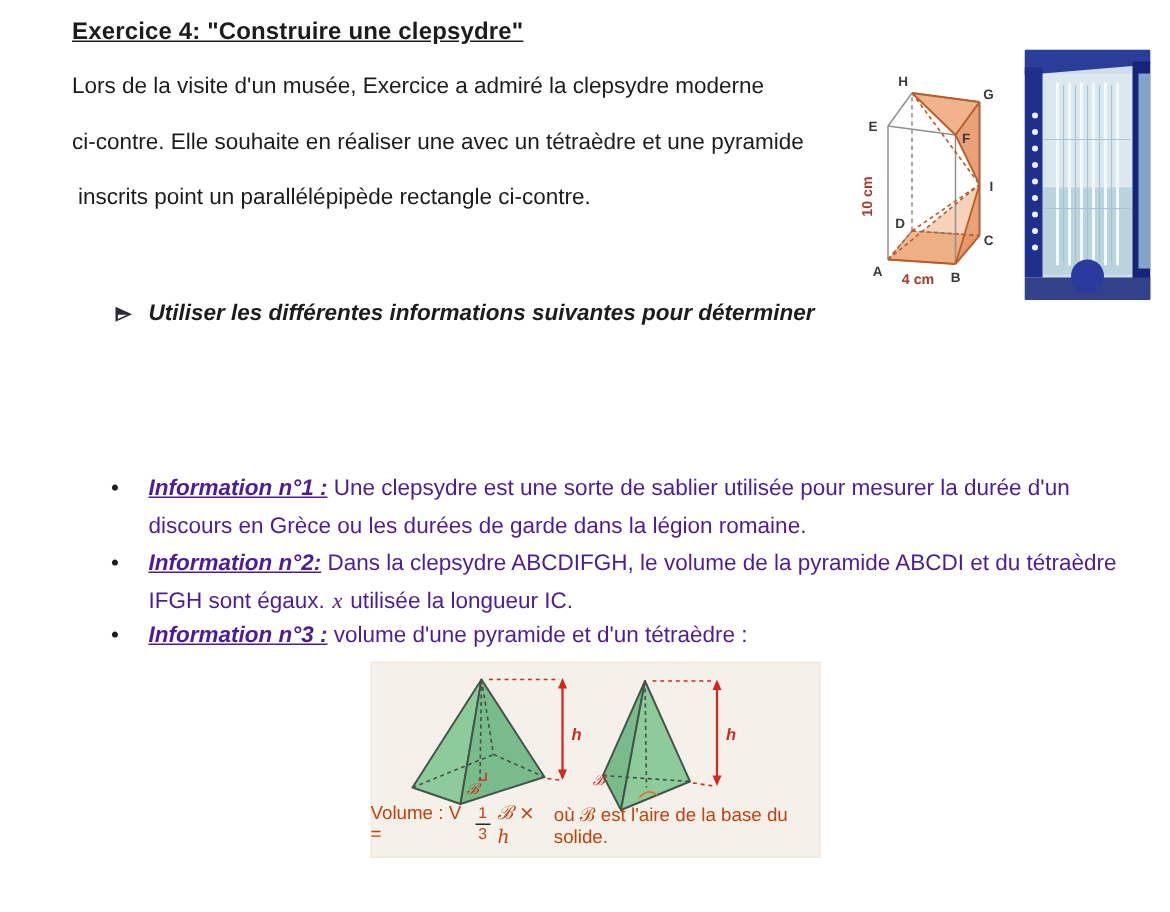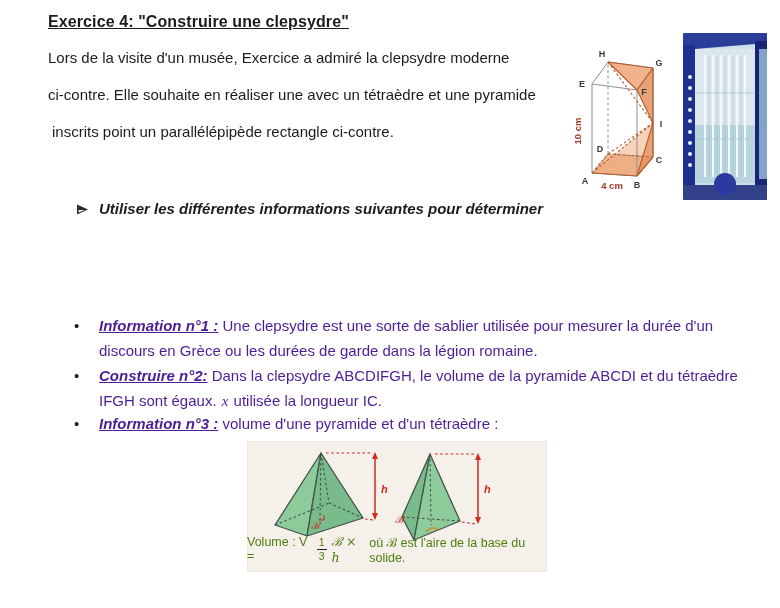--- a/index.html
+++ b/index.html
@@ -29,21 +29,21 @@
   .fig3d{left:574px;top:36px;}
   .photo{left:683px;top:33px;border-radius:1px;}
   .panel{
     left:247px;top:441px;width:300px;height:131px;
     background:var(--panel-bg,#f5f1ea);
     box-shadow:0 0 0 1px #eee8df inset;
   }
   .caption{
     position:absolute;left:0;right:0;bottom:7px;
     display:flex;align-items:center;gap:4px;
-    font-size:12.5px;color:#4d7c0f;font-weight:500;
+    font-size:12.5px;color:#c2410c;font-weight:500;
   }
   .frac{display:inline-flex;flex-direction:column;align-items:center;
     font-size:10.5px;line-height:1.15;margin:0 1px;}
   .frac .num{border-bottom:1px solid #262626;padding:0 2px;}
   .serifit{font-family:"DejaVu Serif","Liberation Serif",serif;font-style:italic;}
   svg text{font-family:"Liberation Sans",sans-serif;}
 </style>
 </head>
 <body>
 
@@ -58,21 +58,21 @@
   <svg class="abs task-arrow" viewBox="0 0 13 13">
     <polygon points="1,1.5 12,6.5 1,11.5" fill="#2b2b35"></polygon>
     <polygon points="2.6,9.6 8.6,6.9 2.6,6.9" fill="#ffffff"></polygon>
   </svg>
   <p class="abs task-line t1">Utiliser les différentes informations suivantes  pour déterminer</p>
 
   <span class="abs bullet b1">•</span>
   <p class="abs info-text p1"><span class="info-label">Information n°1 :</span><span> Une clepsydre est une sorte de sablier utilisée pour mesurer la durée d'un discours en Grèce ou les durées de garde dans la légion romaine.</span></p>
 
   <span class="abs bullet b2">•</span>
-  <p class="abs info-text p2"><span class="info-label">Construire n°2:</span><span> Dans la clepsydre ABCDIFGH, le volume de la pyramide ABCDI et du tétraèdre IFGH sont égaux. </span><span class="mathx">x</span><span> utilisée la longueur IC.</span></p>
+  <p class="abs info-text p2"><span class="info-label">Information n°2:</span><span> Dans la clepsydre ABCDIFGH, le volume de la pyramide ABCDI et du tétraèdre IFGH sont égaux. </span><span class="mathx">x</span><span> utilisée la longueur IC.</span></p>
 
   <span class="abs bullet b3">•</span>
   <p class="abs info-text p3"><span class="info-label">Information n°3 :</span><span> volume d'une pyramide et d'un tétraèdre :</span></p>
 
   <svg class="abs fig3d" width="104" height="158" viewBox="0 0 104 158">
     <g>
       <polygon points="18,137 63,140 79,121 34,118" fill="var(--salmon,#eda678)" opacity="0.8"></polygon>
       <polygon points="18,137 63,140 79,87" fill="var(--salmon,#eda678)" opacity="0.5"></polygon>
       <polygon points="63,140 79,121 79,87" fill="var(--salmon-deep,#e5925f)" opacity="0.85"></polygon>
       <polygon points="34,26 79,32 63,54" fill="var(--salmon,#eda678)" opacity="0.85"></polygon>

